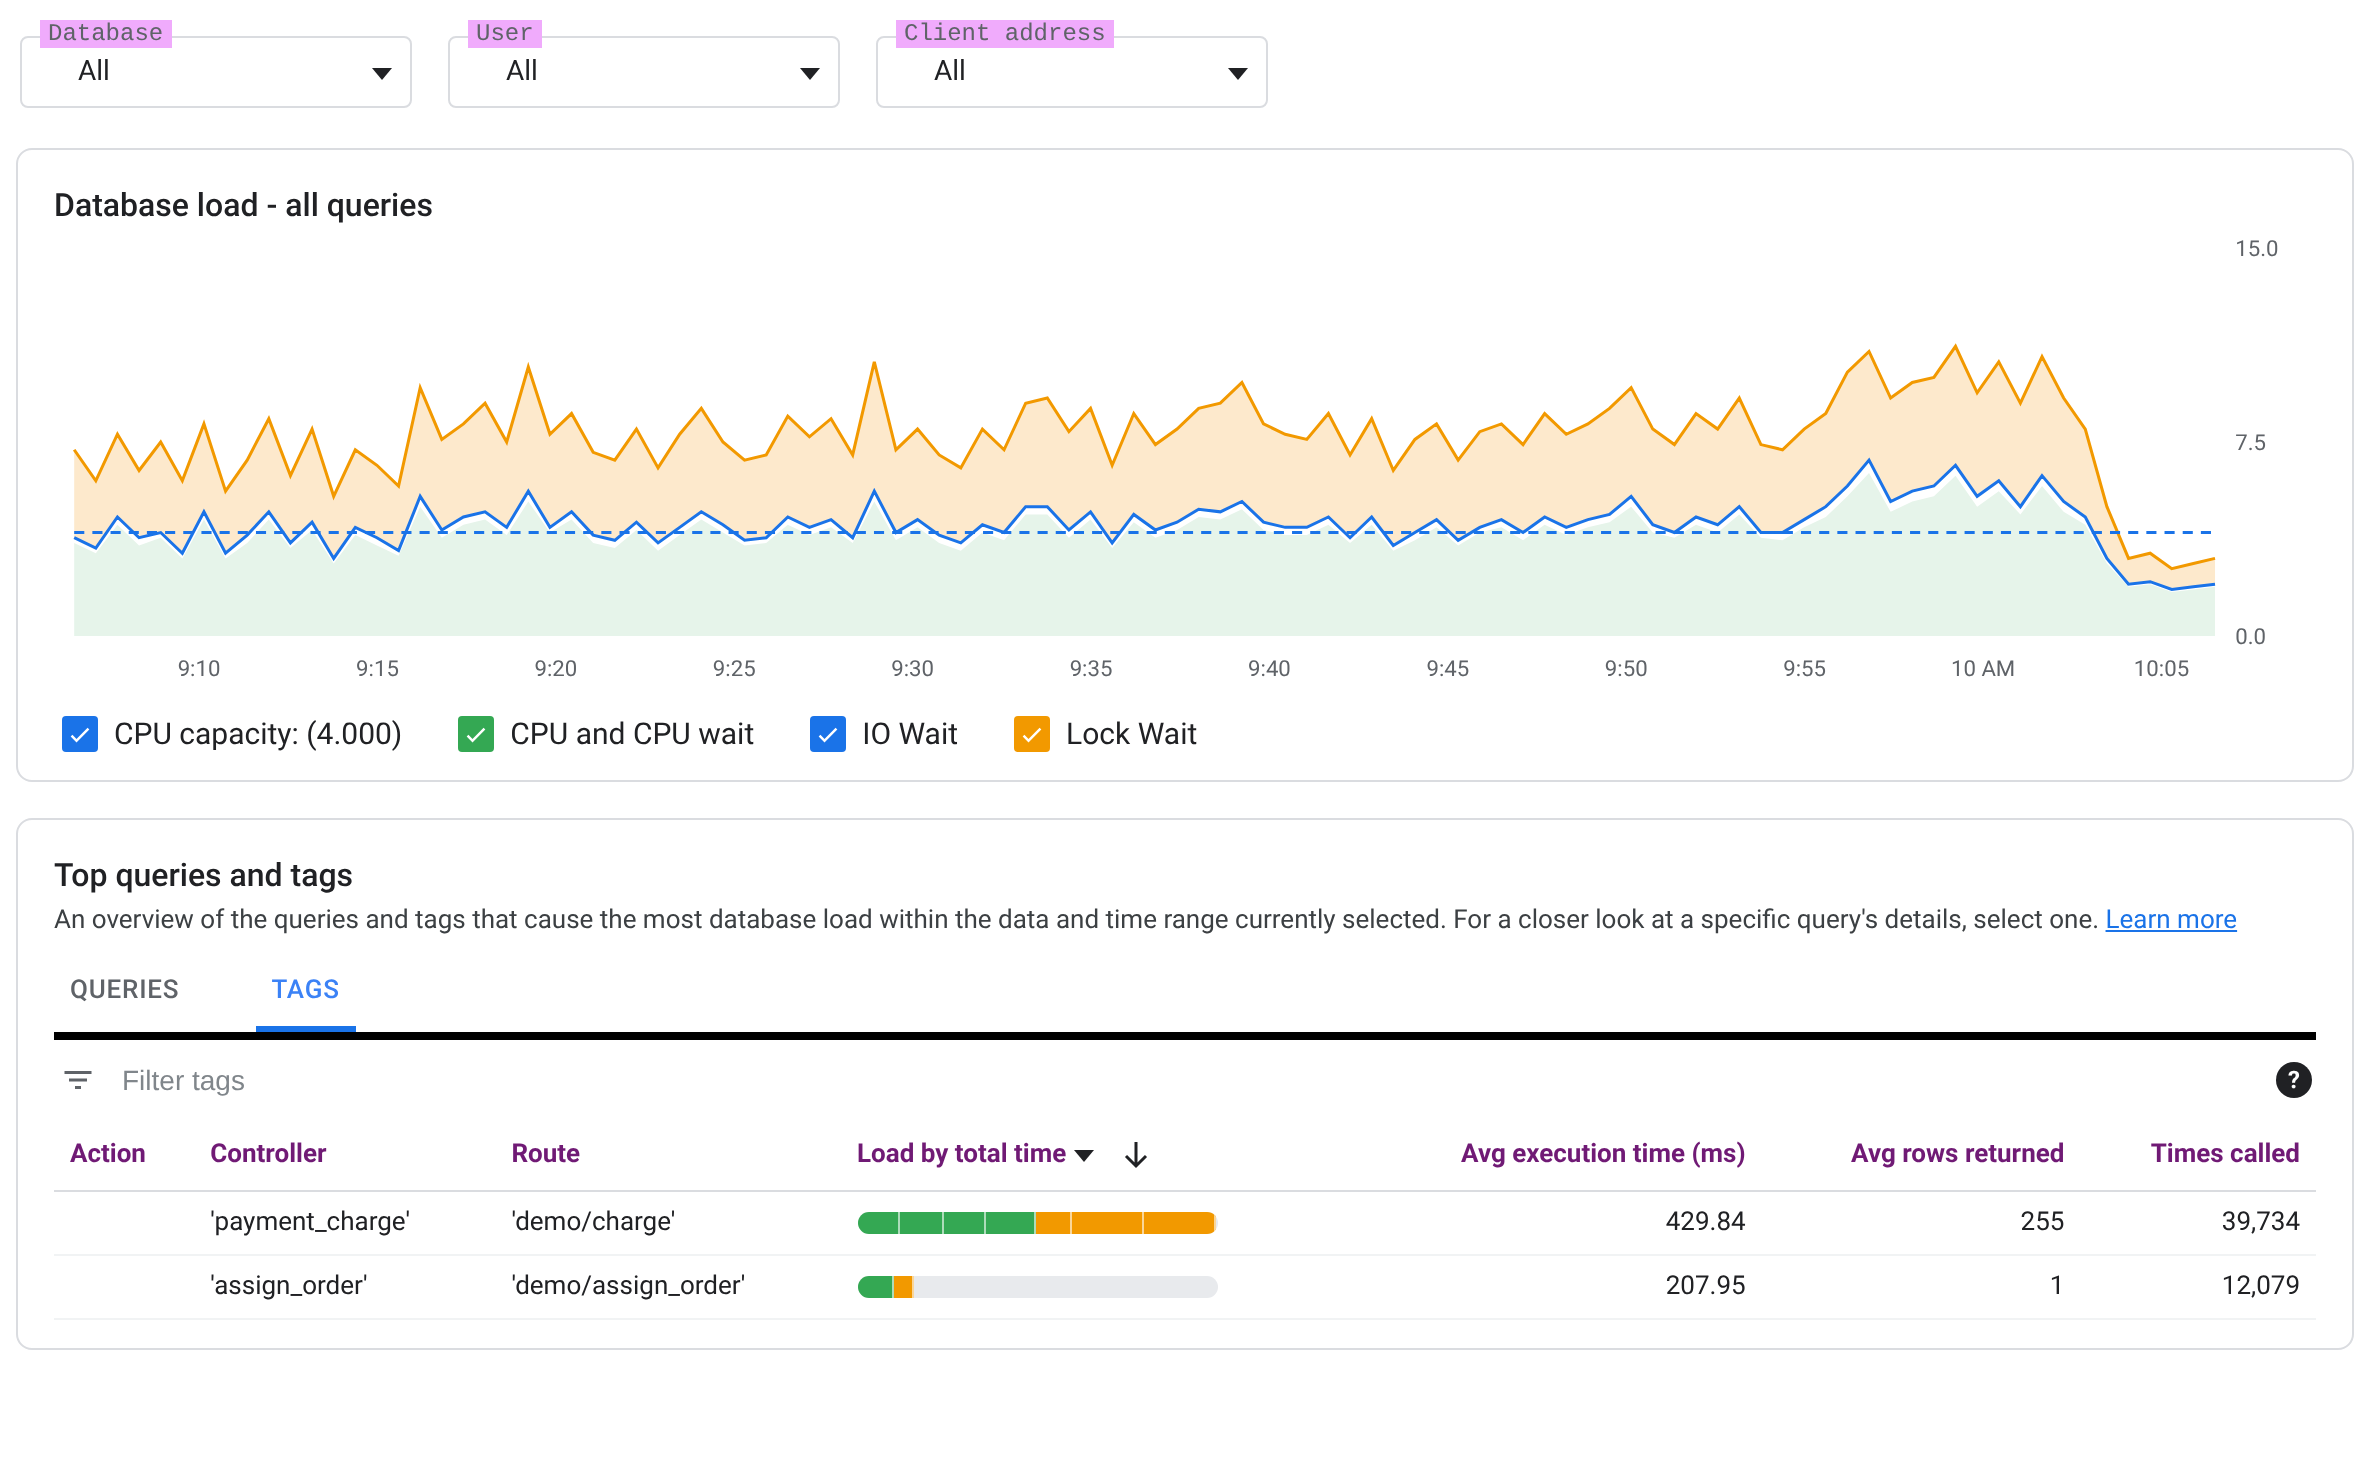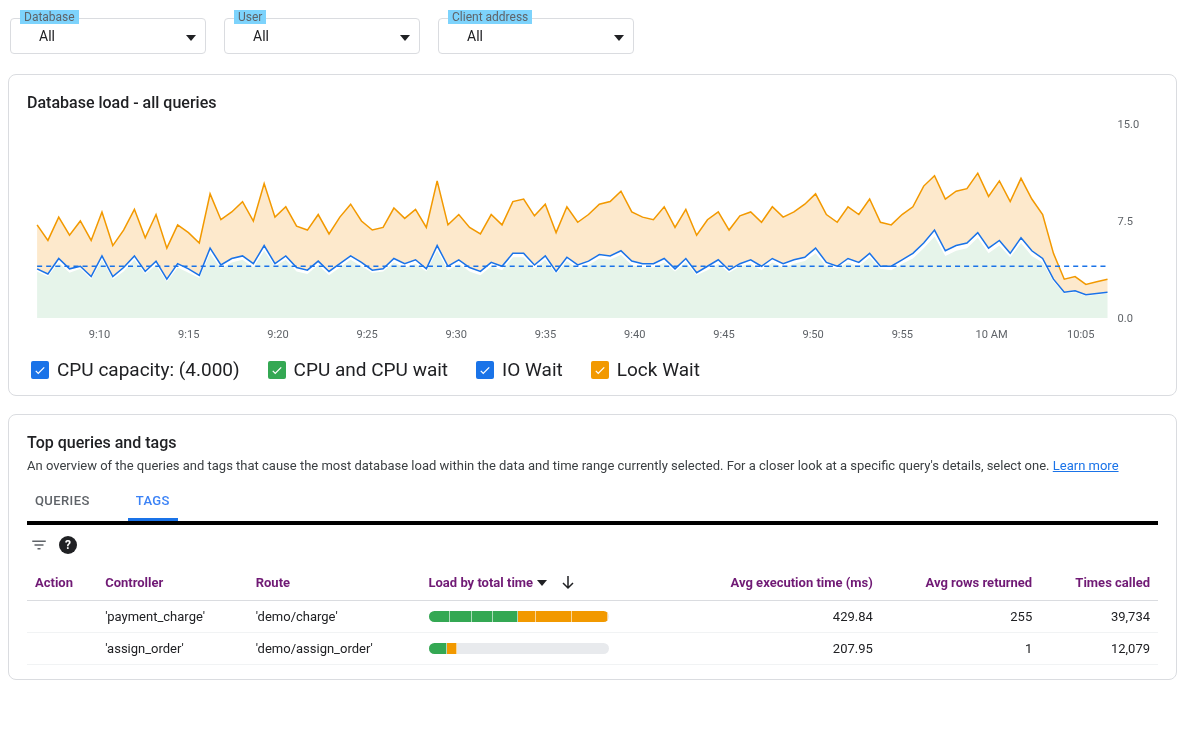--- a/index.html
+++ b/index.html
@@ -1,33 +1,33 @@
 <!DOCTYPE html>
 <html><head>
 <meta charset="utf-8">
 <style>
   * { box-sizing: border-box; }
   html, body { margin: 0; padding: 0; font-family: Roboto, "Helvetica Neue", Arial, sans-serif; font-size: 13px; color: #202124; background: #fff; }
   .page { width: 1185px; }
   .toolbar { display: flex; align-items: center; padding: 18px 10px 10px 10px; gap: 18px; }
   .select-wrap { position: relative; }
-  .select-label { position: absolute; top: -8px; left: 10px; background: #7dd3fc; padding: 0 4px; font-size: 12px; color: #5f6368; }
+  .select-label { position: absolute; top: -8px; left: 10px; background: #f0abfc; padding: 0 4px; font-size: 12px; color: #5f6368; font-family: Liberation Mono, monospace; }
   .select { border: 1px solid #dadce0; border-radius: 4px; padding: 9px 34px 9px 28px; min-width: 196px; font-size: 14px; cursor: pointer; display: flex; align-items: center; justify-content: space-between; }
   .select .caret { position: absolute; right: 10px; top: 50%; transform: translateY(-50%); }
   .spacer { flex: 1; }
   .time-group { display: flex; align-items: center; gap: 6px; }
   .time-btn { padding: 6px 10px; font-size: 13px; border-radius: 4px; cursor: pointer; color: #3c4043; }
   .time-btn.active { background: #e8eaed; }
   .custom-btn { display: flex; align-items: center; gap: 4px; padding: 6px 8px; cursor: pointer; }
   .card { border: 1px solid #dadce0; border-radius: 8px; margin: 10px 8px 18px 8px; padding: 18px 18px 14px 18px; }
   .card h2 { margin: 0 0 6px 0; font-size: 16px; font-weight: 500; }
   .card .desc { font-size: 13px; color: #3c4043; margin: 0 0 10px 0; }
   a.link { color: #1a73e8; text-decoration: underline; }
   .chart-svg { width: 100%; height: 230px; display: block; }
-  .legend { display: flex; gap: 28px; padding: 10px 0 0 4px; font-size: 19px; flex-wrap: wrap; }
+  .legend { display: flex; gap: 28px; padding: 10px 0 0 4px; font-size: 15px; flex-wrap: wrap; }
   .legend-item { display: flex; align-items: center; gap: 8px; }
   .chk { width: 18px; height: 18px; border-radius: 2px; display: inline-flex; align-items: center; justify-content: center; }
   .chk svg { width: 14px; height: 14px; }
   .tabs { display: flex; gap: 30px; border-bottom: 4px solid #000000; margin-top: 10px; }
   .tab { padding: 10px 8px; font-size: 13px; font-weight: 500; color: #5f6368; letter-spacing: .4px; cursor: pointer; border-bottom: 3px solid transparent; text-transform: uppercase; }
   .tab.active { color: #3b82f6; border-bottom-color: #1a73e8; }
   .filter-row { display: flex; align-items: center; gap: 10px; padding: 10px 2px; }
   .filter-icon { width: 20px; height: 20px; display: inline-flex; align-items: center; justify-content: center; color: #5f6368; }
   .filter-input { border: none; outline: none; font-size: 14px; flex: 1; color: #3c4043; }
   .filter-input::placeholder { color: #80868b; }
@@ -147,20 +147,21 @@
   <div class="tabs">
         <div class="tab">Queries</div>
         <div class="tab active">Tags</div>
       </div>
   <div class="filter-row">
     <span class="filter-icon">
       <svg width="18" height="18" viewBox="0 0 24 24">
             <path fill="#5f6368" d="M10 18h4v-2h-4v2zM3 6v2h18V6H3zm3 7h12v-2H6v2z"></path>
           </svg>
     </span>
+    <input class="filter-input" placeholder="Filter tags" style="">
     <span class="help-icon">?</span>
   </div>
   <table class="data">
     <thead>
           <tr>
       <th>Action</th>
       <th>Controller</th>
       <th>Route</th>
       <th>
         <span class="sort-head">

